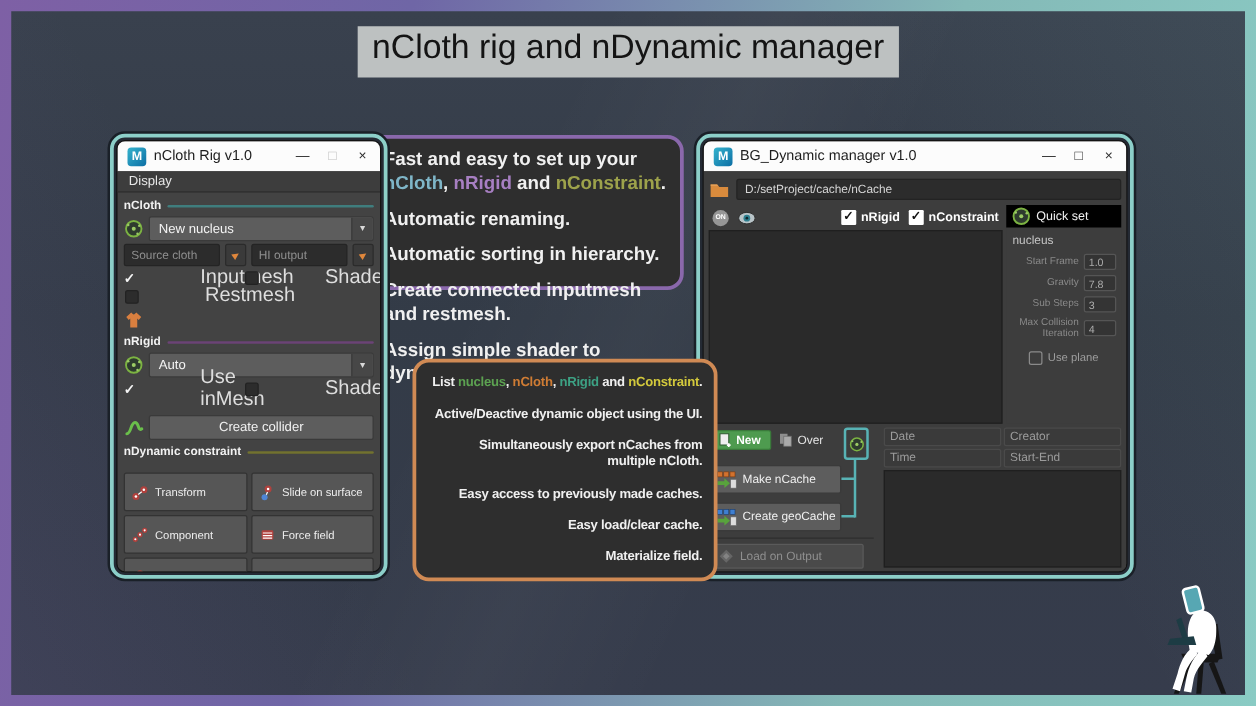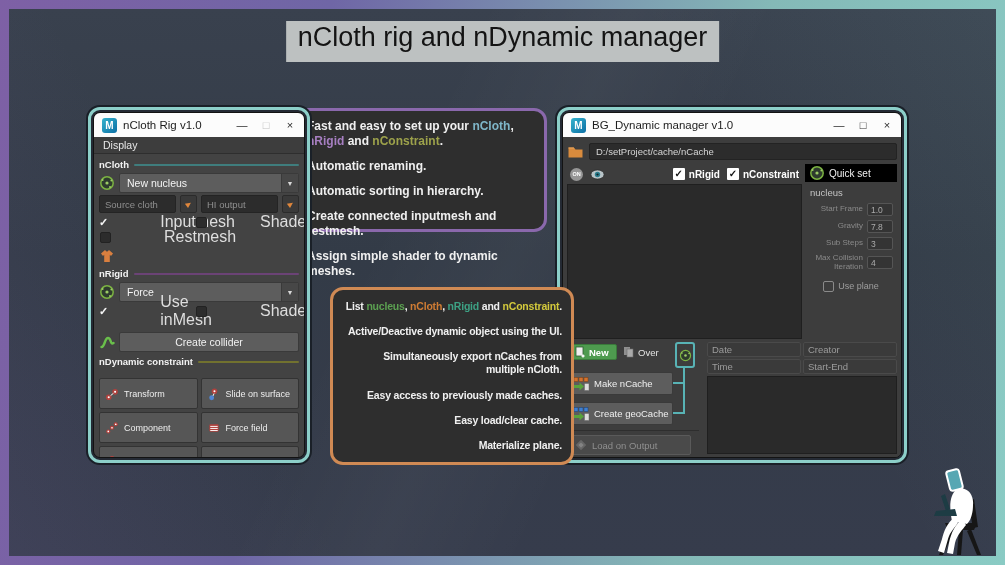--- a/index.html
+++ b/index.html
@@ -17,21 +17,21 @@
 
   .banner { position:absolute; top:21px; left:50%; transform:translateX(-50%);
     background:#bdc1c1; color:#141414; font-size:27px; padding:1px 12px 9px 12px;
     white-space:nowrap; }
 
   
   .notebox { position:absolute; background:#2e2e2e; border-radius:13px;
     color:#f0f0f0; font-weight:bold; }
   .notebox p { margin:0 0 10px 0; line-height:1.25; }
   .notebox.purple { left:240px; top:108px; width:307px; height:124px; z-index:1;
-    border:3px solid #8a68ac; padding:8px 8px 6px 64px; font-size:12px; }
+    border:3px solid #8a68ac; padding:8px 8px 6px 64px; font-size:15px; }
   .notebox.orange { left:330px; top:287px; width:244px; height:178px; z-index:3;
     border:3px solid #d08a54; padding:10px 9px 8px 9px; font-size:10.5px;
     text-align:right; letter-spacing:-0.2px; }
   .notebox.orange p.nw { white-space:nowrap; }
   .notebox.orange p { margin-bottom:12px; }
 
   
   .winframe { position:absolute; z-index:2; background:#242a34;
     border:3px solid #8ccfc9; border-radius:12px; padding:2px;
     box-shadow:0 0 0 2px #1a2028; }
@@ -179,21 +179,21 @@
   <p>Create connected inputmesh and restmesh.</p>
   <p>Assign simple shader to dynamic meshes.</p>
 </div>
 
 <div class="notebox orange">
   <p class="nw"><span>List </span><span class="seg" style="color: rgb(92, 161, 81);">nucleus</span><span>, </span><span class="seg" style="color: rgb(207, 124, 52);">nCloth</span><span>, </span><span class="seg" style="color: rgb(61, 161, 132);">nRigid</span><span> and </span><span class="seg" style="color: rgb(211, 201, 60);">nConstraint</span><span>.</span></p>
   <p class="nw">Active/Deactive dynamic object using the UI.</p>
   <p>Simultaneously export nCaches from multiple nCloth.</p>
   <p>Easy access to previously made caches.</p>
   <p>Easy load/clear cache.</p>
-  <p>Materialize plane.</p>
+  <p>Materialize field.</p>
 </div>
 
 <div class="winframe" style="left:88px; top:107px; width:222px; height:356px;">
  <div class="win">
   <div class="titlebar">
     <div class="maya-icon">M</div>
     <span class="wtitle">nCloth Rig v1.0</span>
     <div class="wcontrols">
       <span class="wbtn">—</span>
       <span class="wbtn dim">□</span>
@@ -258,21 +258,21 @@
     </div>
     <div class="row">
       <svg class="ic16" viewBox="0 0 16 16">
             <circle cx="8" cy="8" r="6.2" fill="#2e3b2e" stroke="#7cb342" stroke-width="1.5"></circle>
             <circle cx="8" cy="8" r="1.6" fill="#9ccc65"></circle>
             <circle cx="3.6" cy="5" r="1" fill="#9ccc65"></circle>
             <circle cx="12.4" cy="5.6" r="1" fill="#9ccc65"></circle>
             <circle cx="11" cy="12" r="1" fill="#9ccc65"></circle>
           </svg>
       <div class="dropdown">
-        <span>Force</span>
+        <span>Auto</span>
         <div class="dd-arrow">▼</div>
       </div>
     </div>
     <div class="cbrow">
       <div class="cb first">
         <span class="mark">✓</span>
         <label>Use inMesh</label>
       </div>
       <div class="cb">
         <span class="box"></span>

